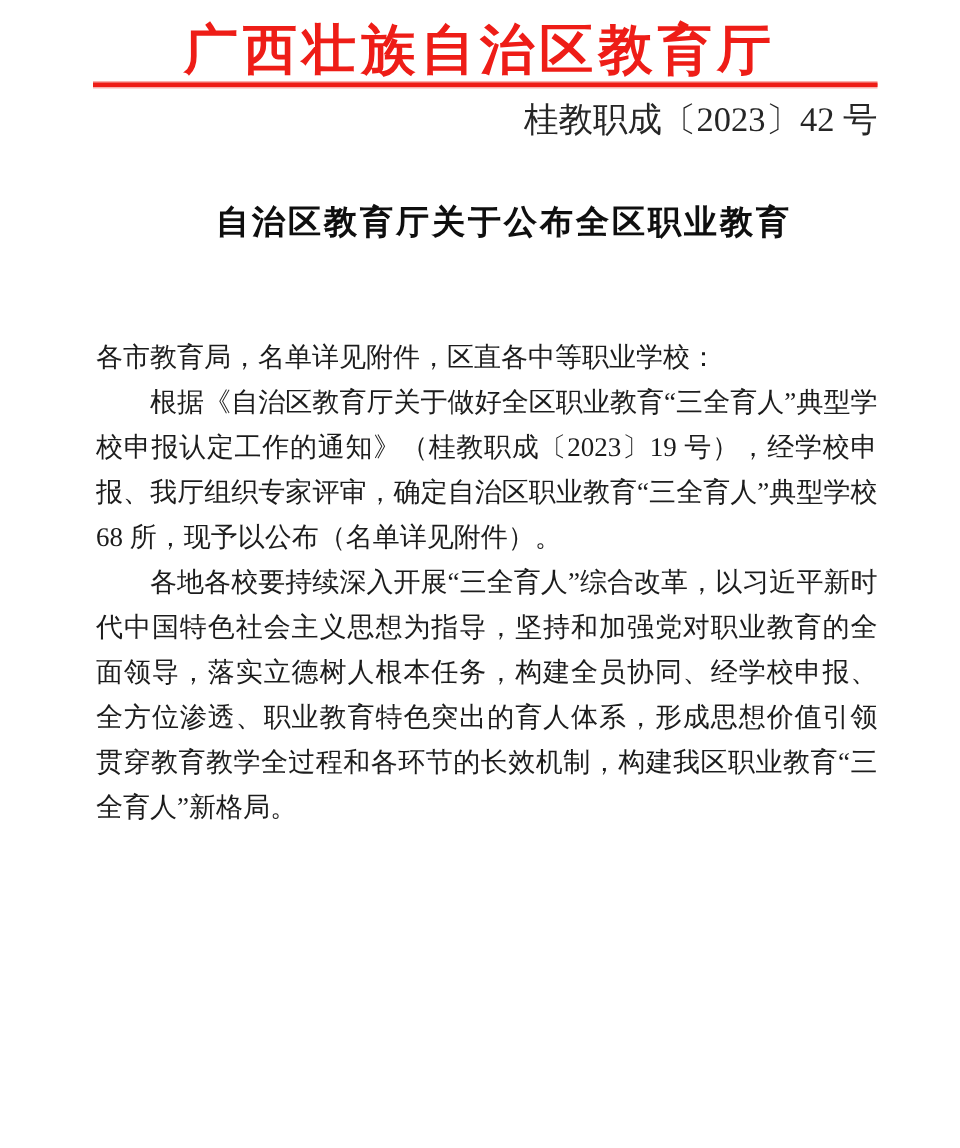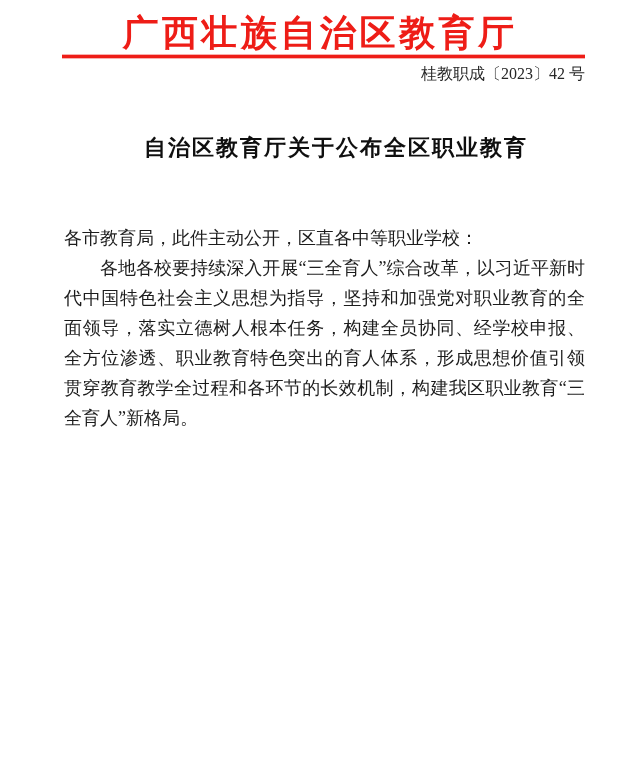--- a/index.html
+++ b/index.html
@@ -20,21 +20,21 @@
     font-family:"Liberation Serif","DejaVu Serif",serif;
     white-space:nowrap;
   }
   .header-rule{
     position:absolute;top:55px;left:62px;width:523px;height:3px;
     background:#ee1d17;
     box-shadow:0 1px 0 rgba(238,29,23,.35), 0 -1px 0 rgba(238,29,23,.35);
   }
   .doc-number{
     position:absolute;top:64px;right:55px;
-    font-size:16px;color:#262626;
+    font-size:23px;color:#262626;
     white-space:nowrap;
   }
   .doc-title{
     position:absolute;top:130px;left:16px;width:640px;
     text-align:center;
     font-size:22px;font-weight:bold;
     letter-spacing:2px;
     line-height:35px;
     color:#0f0f0f;
   }
@@ -87,21 +87,22 @@
 
   <div class="header-rule"></div>
 
   <div class="doc-number">桂教职成〔2023〕42 号</div>
 
   <div class="doc-title">
     <div>自治区教育厅关于公布全区职业教育</div>
   </div>
 
   <div class="body-block">
-    <p class="no-indent">各市教育局，此件主动公开，区直各中等职业学校：</p>
+    <p class="no-indent">各市教育局，名单详见附件，区直各中等职业学校：</p>
+    <p>根据《自治区教育厅关于做好全区职业教育“三全育人”典型学校申报认定工作的通知》（桂教职成〔2023〕19 号），经学校申报、我厅组织专家评审，确定自治区职业教育“三全育人”典型学校 68 所，现予以公布（名单详见附件）。</p>
     <p>各地各校要持续深入开展“三全育人”综合改革，以习近平新时代中国特色社会主义思想为指导，坚持和加强党对职业教育的全面领导，落实立德树人根本任务，构建全员协同、经学校申报、全方位渗透、职业教育特色突出的育人体系，形成思想价值引领贯穿教育教学全过程和各环节的长效机制，构建我区职业教育“三全育人”新格局。</p>
   </div>
 
   <p class="attachment">附件：全区职业教育“三全育人”典型学校名单</p>
 
   <div class="signature">广西壮族自治区教育厅</div>
 
   <div class="sign-date">2023 年 7 月 20 日</div>
 
   <div class="notice">（经学校申报）</div>

